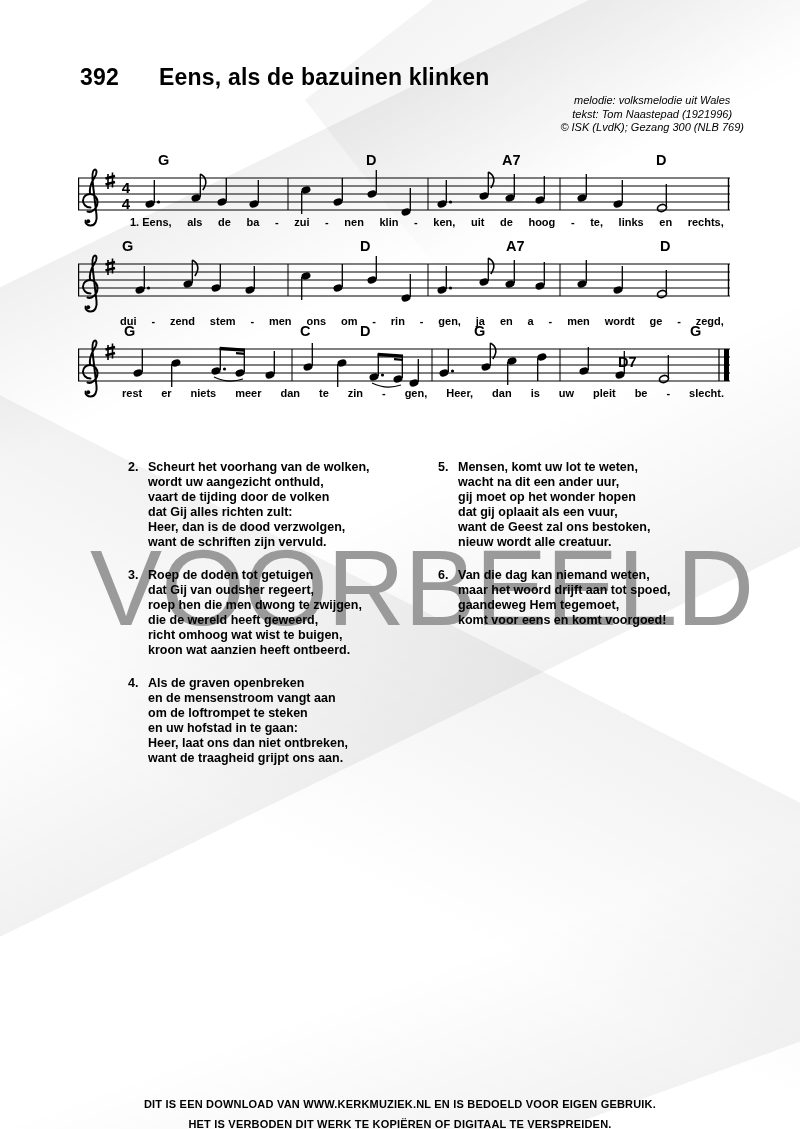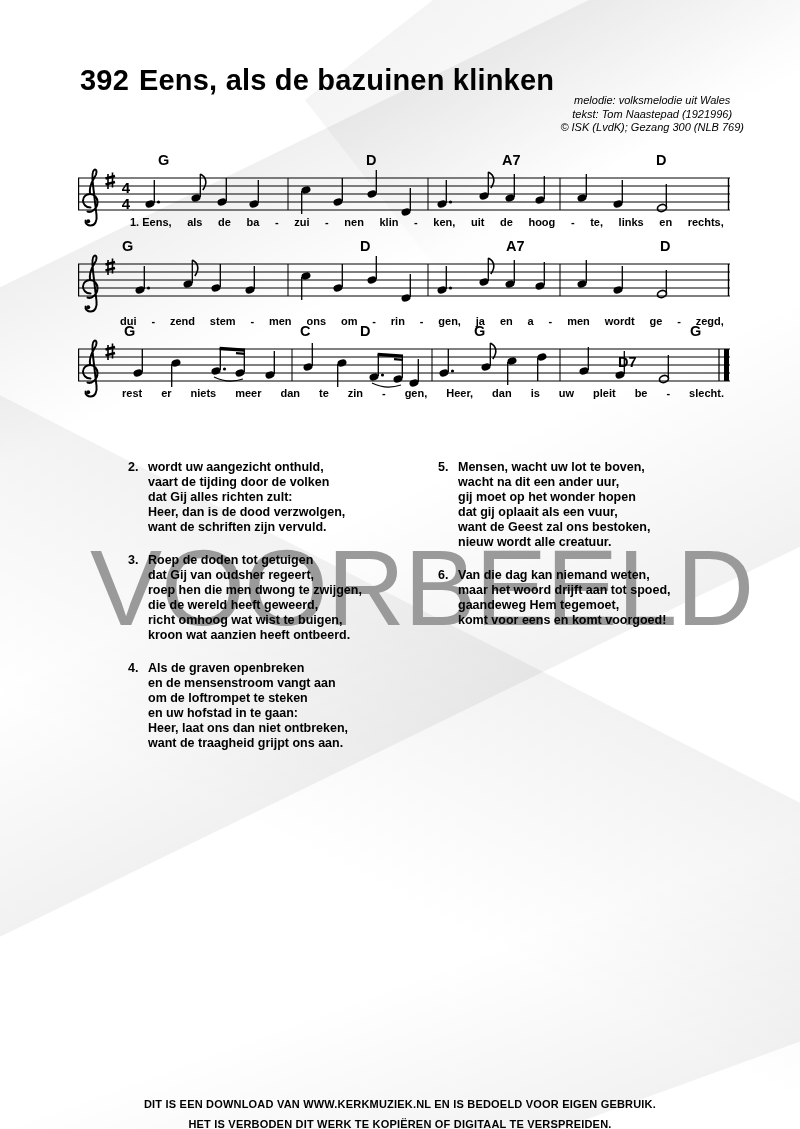--- a/index.html
+++ b/index.html
@@ -12,22 +12,22 @@
        background:linear-gradient(to top,rgba(0,0,0,0.055),rgba(0,0,0,0) 75%);}
   #sw3{width:1500px;height:420px;top:640px;left:-320px;transform:rotate(27deg);
        background:linear-gradient(to bottom,rgba(0,0,0,0.05),rgba(0,0,0,0) 65%);}
   #sw4{width:1200px;height:280px;top:880px;left:-150px;transform:rotate(-20deg);
        background:linear-gradient(to top,rgba(0,0,0,0.05),rgba(0,0,0,0) 70%);}
   #sw5{width:700px;height:420px;top:-160px;right:-260px;transform:rotate(-38deg);
        background:linear-gradient(to bottom,rgba(0,0,0,0.045),rgba(0,0,0,0) 60%);}
   .watermark{position:absolute;z-index:1;top:534px;left:90px;font-size:108px;font-weight:400;
              letter-spacing:-1px;line-height:1;color:#9a9a9a;white-space:nowrap;}
   .content{position:absolute;inset:0;z-index:2;}
-  .titlebar{position:absolute;top:64px;left:80px;display:flex;gap:10px;
-            font-size:29px;font-weight:700;letter-spacing:.2px;}
+  .titlebar{position:absolute;top:64px;left:80px;display:flex;gap:40px;
+            font-size:23px;font-weight:700;letter-spacing:.2px;}
   .credits{position:absolute;top:94px;right:56px;text-align:center;font-style:italic;
            font-size:11px;line-height:13.5px;}
   .system{position:absolute;left:78px;width:652px;height:86px;}
   .chords{position:absolute;top:0;left:0;right:0;height:16px;}
   .chord{position:absolute;top:0;font-size:14.5px;font-weight:700;}
   .staffsvg{position:absolute;top:16px;left:0;}
   .tsig{font:bold 15px "Liberation Sans","DejaVu Sans",sans-serif;text-anchor:middle;}
   .lyrics{position:absolute;top:64px;right:6px;display:flex;justify-content:space-between;
           font-size:11px;font-weight:700;white-space:nowrap;align-items:center;}
   .vcol{position:absolute;top:460px;width:295px;font-size:12.5px;font-weight:700;line-height:15px;}
@@ -325,20 +325,21 @@
             <span>be</span>
             <span>-</span>
             <span>slecht.</span>
           </div>
         </div>
       </div>
 
     <div class="vcol" id="vcol-left">
         <div class="verse">
           <span class="vnum">2.</span>
+          <div>Scheurt het voorhang van de wolken,</div>
           <div>wordt uw aangezicht onthuld,</div>
           <div>vaart de tijding door de volken</div>
           <div>dat Gij alles richten zult:</div>
           <div>Heer, dan is de dood verzwolgen,</div>
           <div>want de schriften zijn vervuld.</div>
         </div>
         <div class="verse">
           <span class="vnum">3.</span>
           <div>Roep de doden tot getuigen</div>
           <div>dat Gij van oudsher regeert,</div>
@@ -353,21 +354,21 @@
           <div>en de mensenstroom vangt aan</div>
           <div>om de loftrompet te steken</div>
           <div>en uw hofstad in te gaan:</div>
           <div>Heer, laat ons dan niet ontbreken,</div>
           <div>want de traagheid grijpt ons aan.</div>
         </div>
       </div>
     <div class="vcol" id="vcol-right">
         <div class="verse">
           <span class="vnum">5.</span>
-          <div>Mensen, wacht uw lot te boven,</div>
+          <div>Mensen, komt uw lot te weten,</div>
           <div>wacht na dit een ander uur,</div>
           <div>gij moet op het wonder hopen</div>
           <div>dat gij oplaait als een vuur,</div>
           <div>want de Geest zal ons bestoken,</div>
           <div>nieuw wordt alle creatuur.</div>
         </div>
         <div class="verse">
           <span class="vnum">6.</span>
           <div>Van die dag kan niemand weten,</div>
           <div>maar het woord drijft aan tot spoed,</div>

